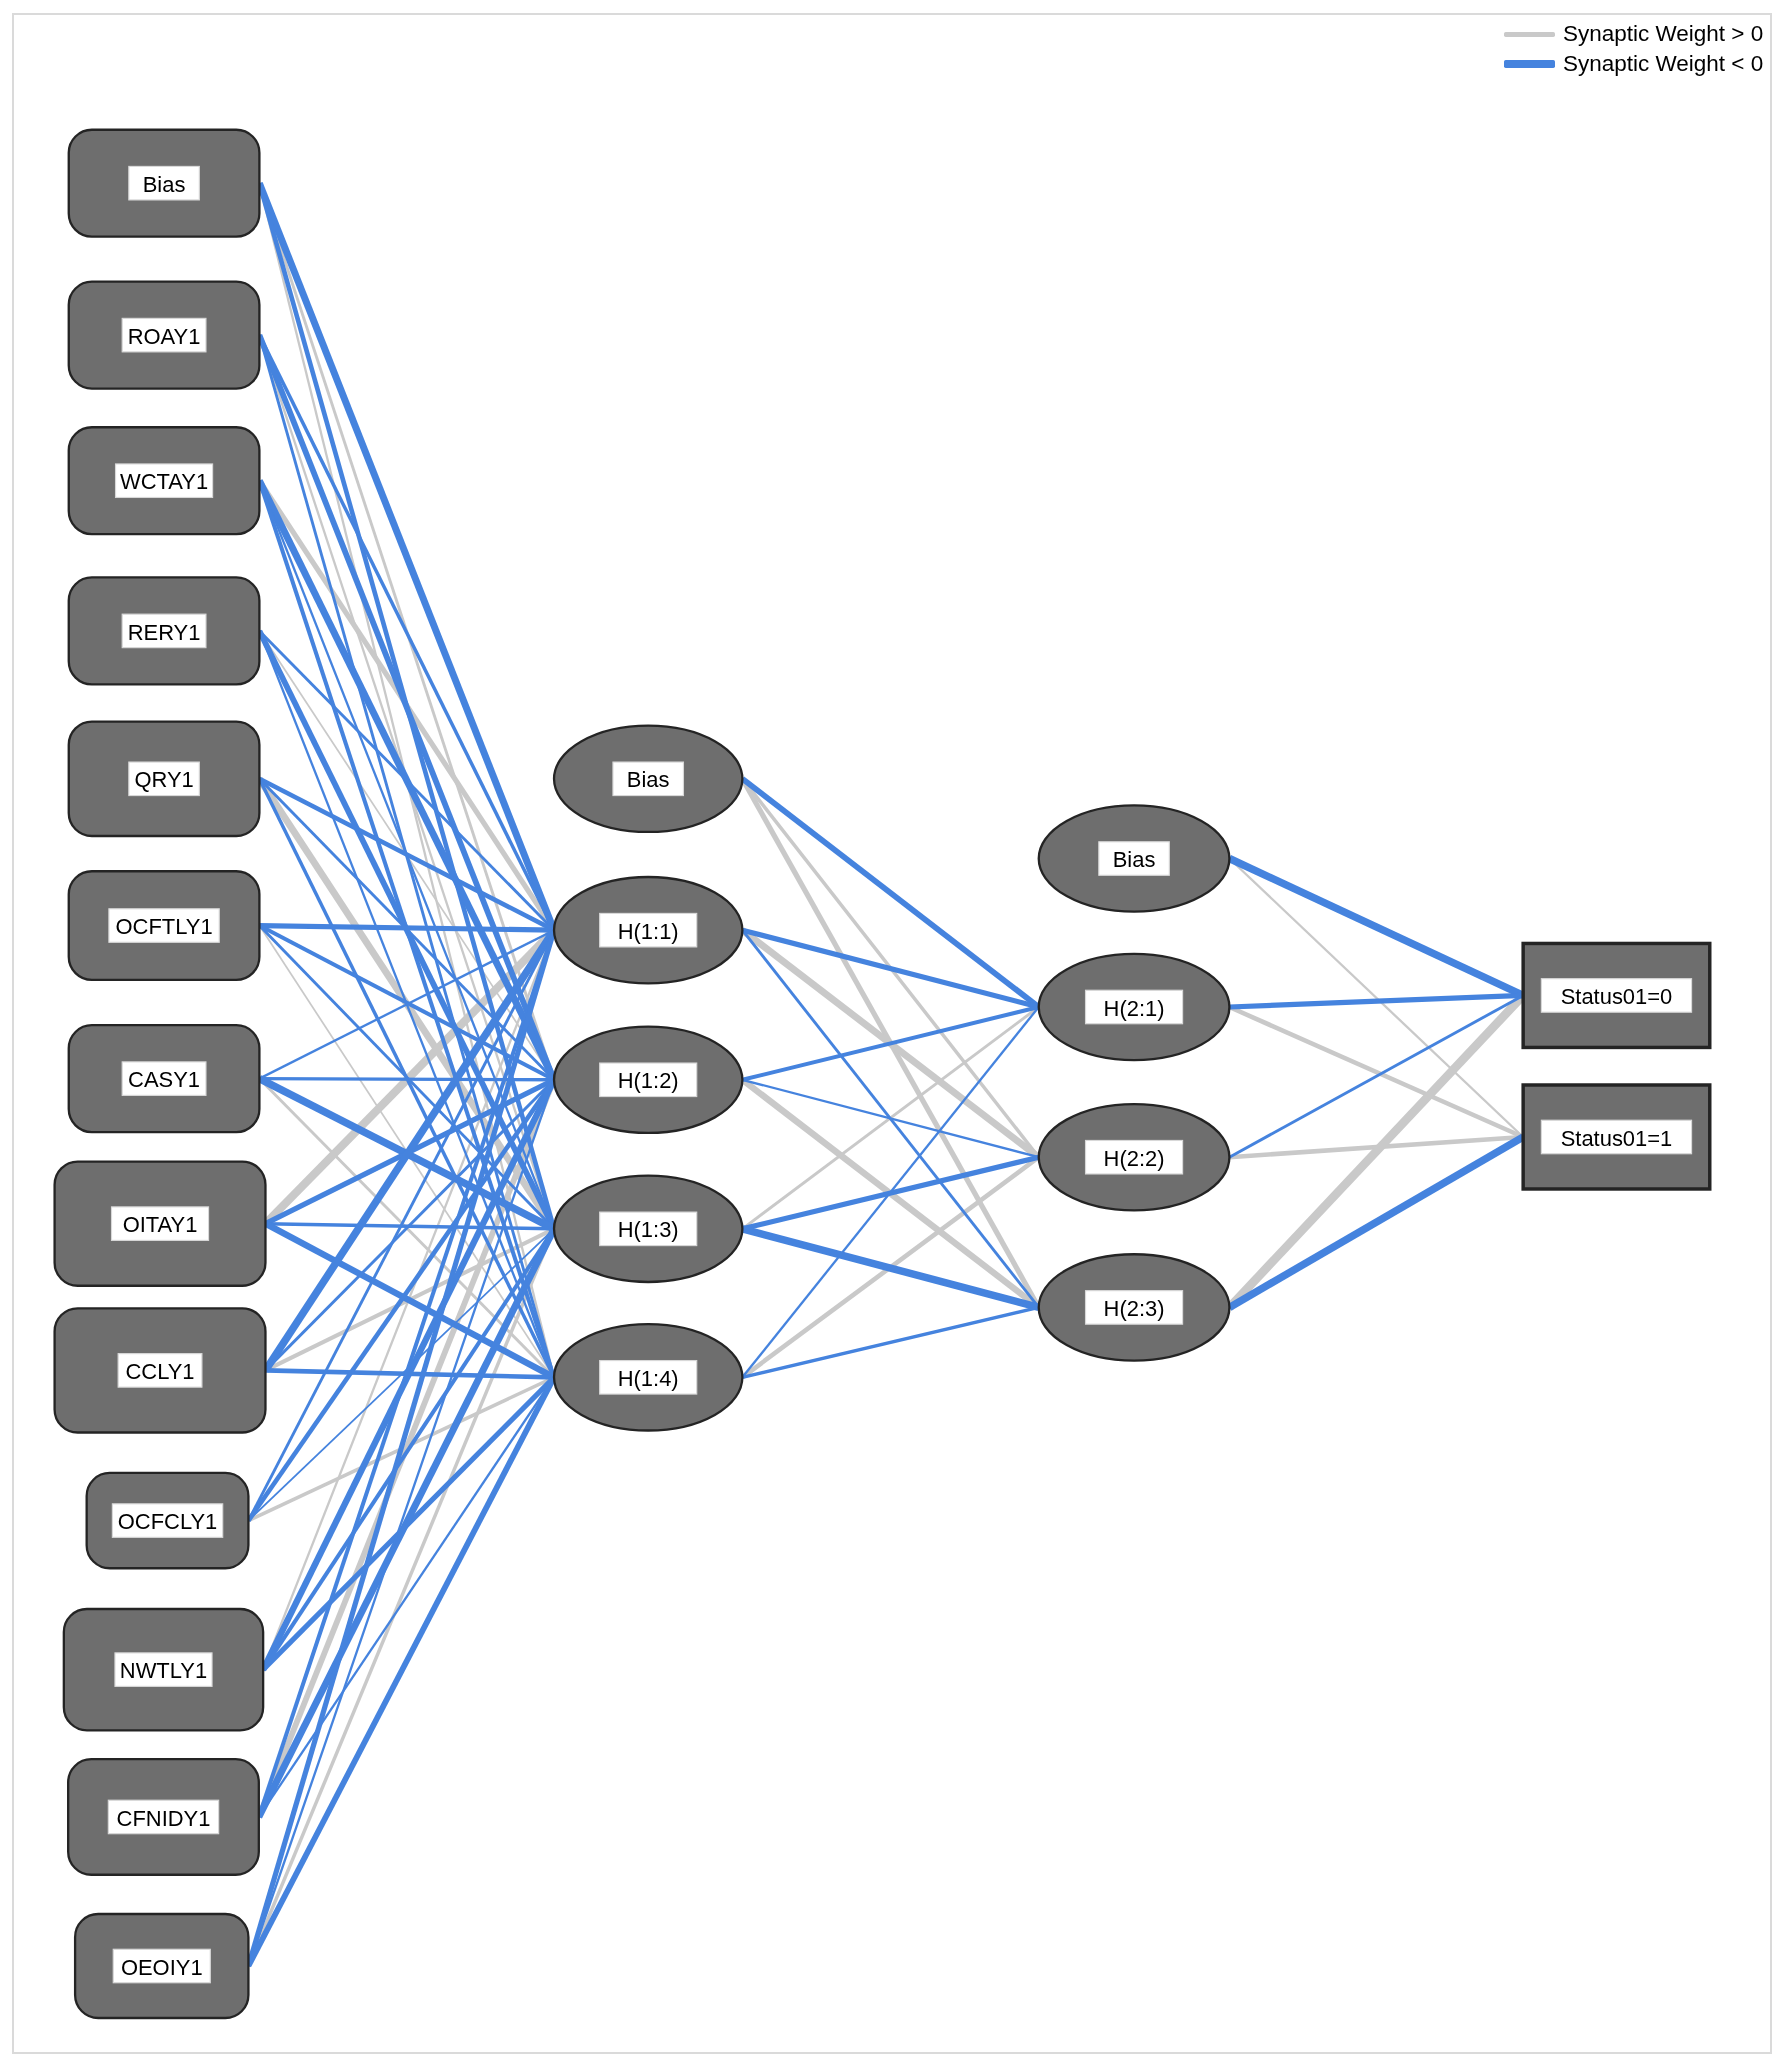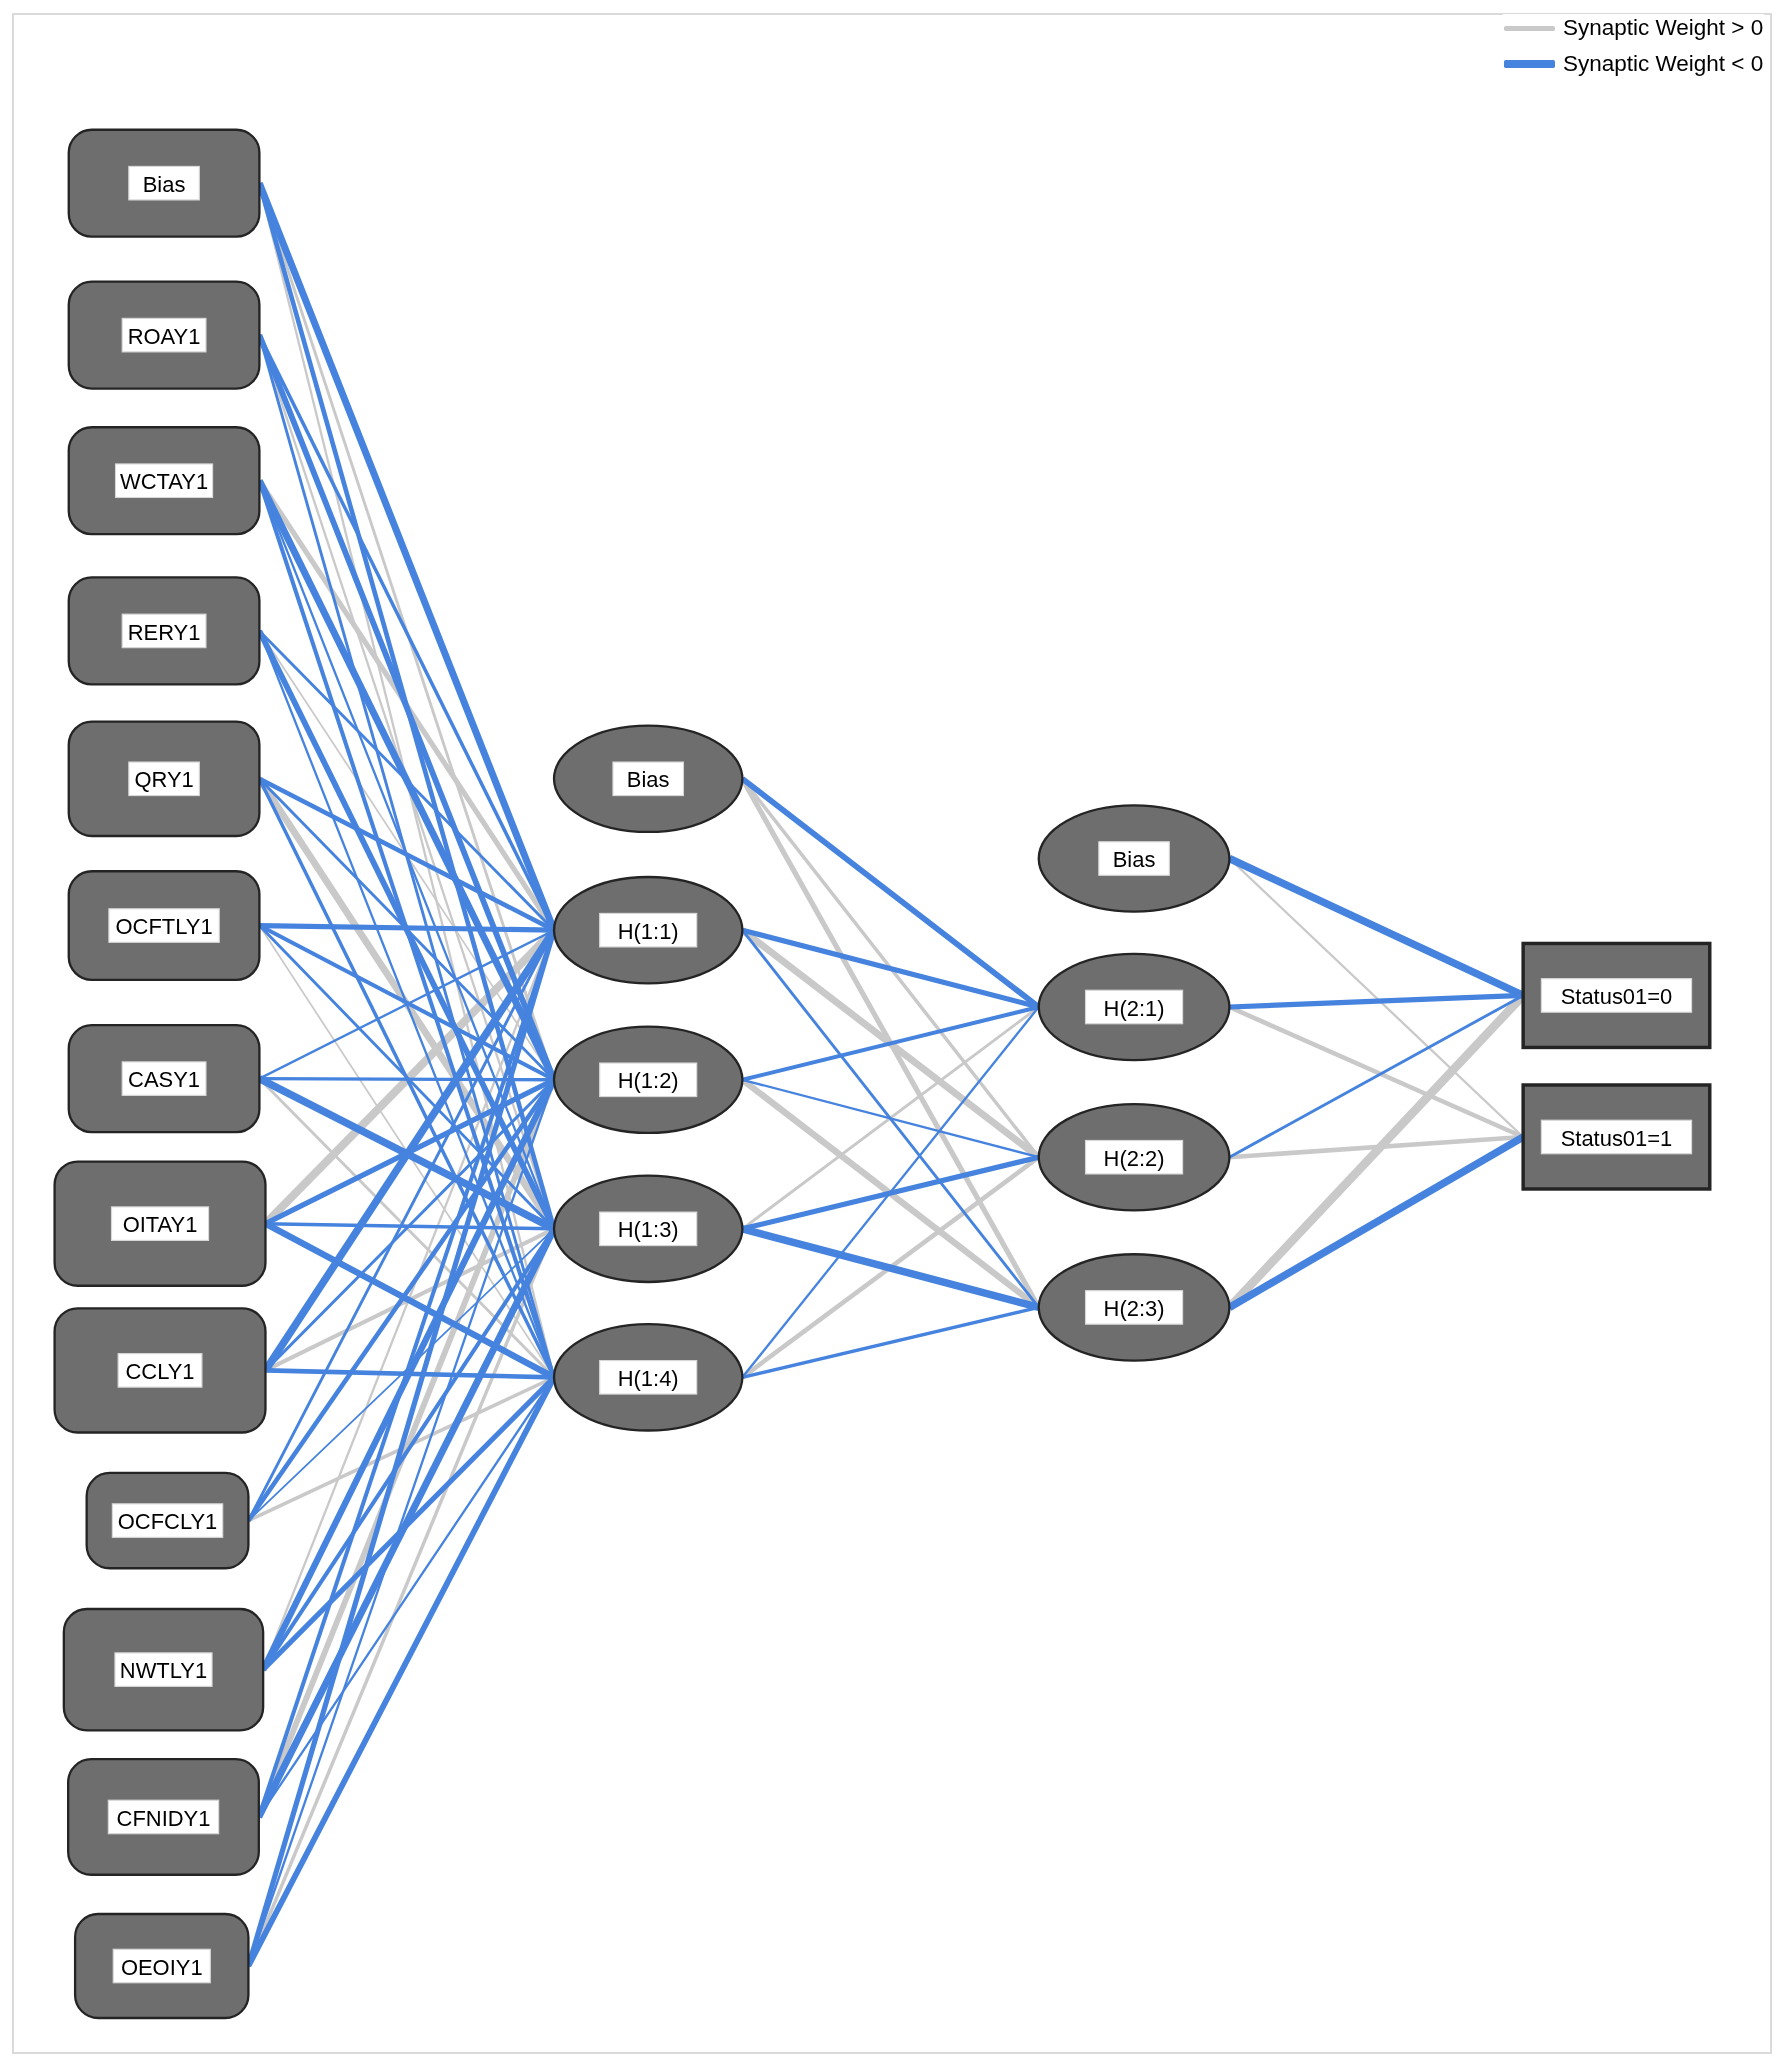--- a/index.html
+++ b/index.html
@@ -6,22 +6,22 @@
   .canvas{
     position:relative;width:1784px;height:2066px;background:#ffffff;
     font-family:"Liberation Sans",sans-serif;overflow:hidden;
   }
   .frame{
     position:absolute;left:11.6px;top:12.7px;width:1760px;height:2041px;
     border:2.9px solid #dadada;box-sizing:border-box;background:transparent;
   }
   svg.net{position:absolute;left:0;top:0;}
   .legend{
-    position:absolute;top:14px;right:19.6px;background:#ffffff;
-    display:flex;flex-direction:column;gap:11px;padding:2.3px 1.2px;
+    position:absolute;top:20px;right:19.6px;background:#ffffff;
+    display:flex;flex-direction:column;gap:5px;padding:2.3px 1.2px;
   }
   .legend-row{display:flex;align-items:center;gap:8px;font-size:22.5px;color:#000;line-height:1.1;}
   .swatch{width:51px;border-radius:1.7px;flex:0 0 auto;}
   .node-text{font-size:38px;fill:#000000;}
 </style>
 </head>
 <body>
 
 <div class="canvas">
   <div class="frame"></div>

